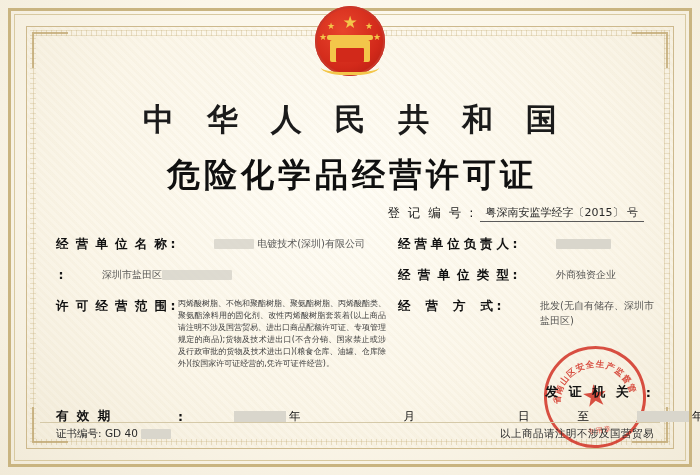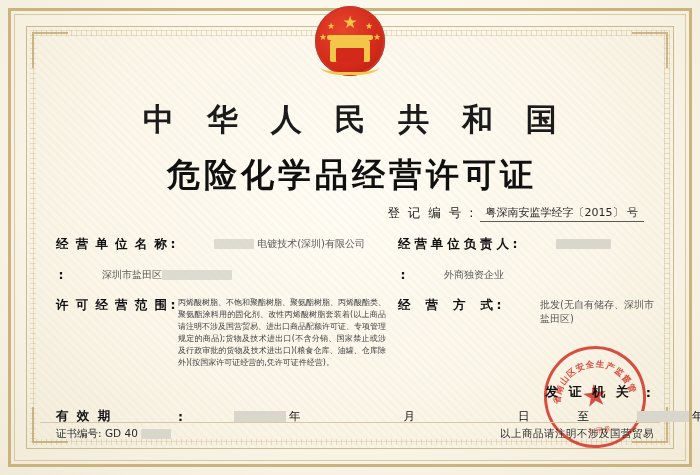--- a/index.html
+++ b/index.html
@@ -261,20 +261,21 @@
     </div>
 
     <div class="row">
       <div class="col-l">
         <span class="fcolon">:</span>
         <span class="fvalue blur">
           <span>深圳市盐田区</span><span class="redact w70"></span>
         </span>
       </div>
       <div class="col-r">
+        <span class="flabel">经营单位类型</span>
         <span class="fcolon">:</span>
         <span class="fvalue blur">外商独资企业</span>
       </div>
     </div>
 
     <div class="row">
       <div class="col-l">
         <span class="flabel">许可经营范围</span>
         <span class="fcolon">:</span>
         <span class="scope" style="flex:1">丙烯酸树脂、不饱和聚酯树脂、聚氨酯树脂、丙烯酸酯类、聚氨酯涂料用的固化剂、改性丙烯酸树脂套装着(以上商品请注明不涉及国营贸易、进出口商品配额许可证、专项管理规定的商品);货物及技术进出口(不含分销、国家禁止或涉及行政审批的货物及技术进出口)(粮食仓库、油罐、仓库除外)(按国家许可证经营的,凭许可证件经营)。</span>

